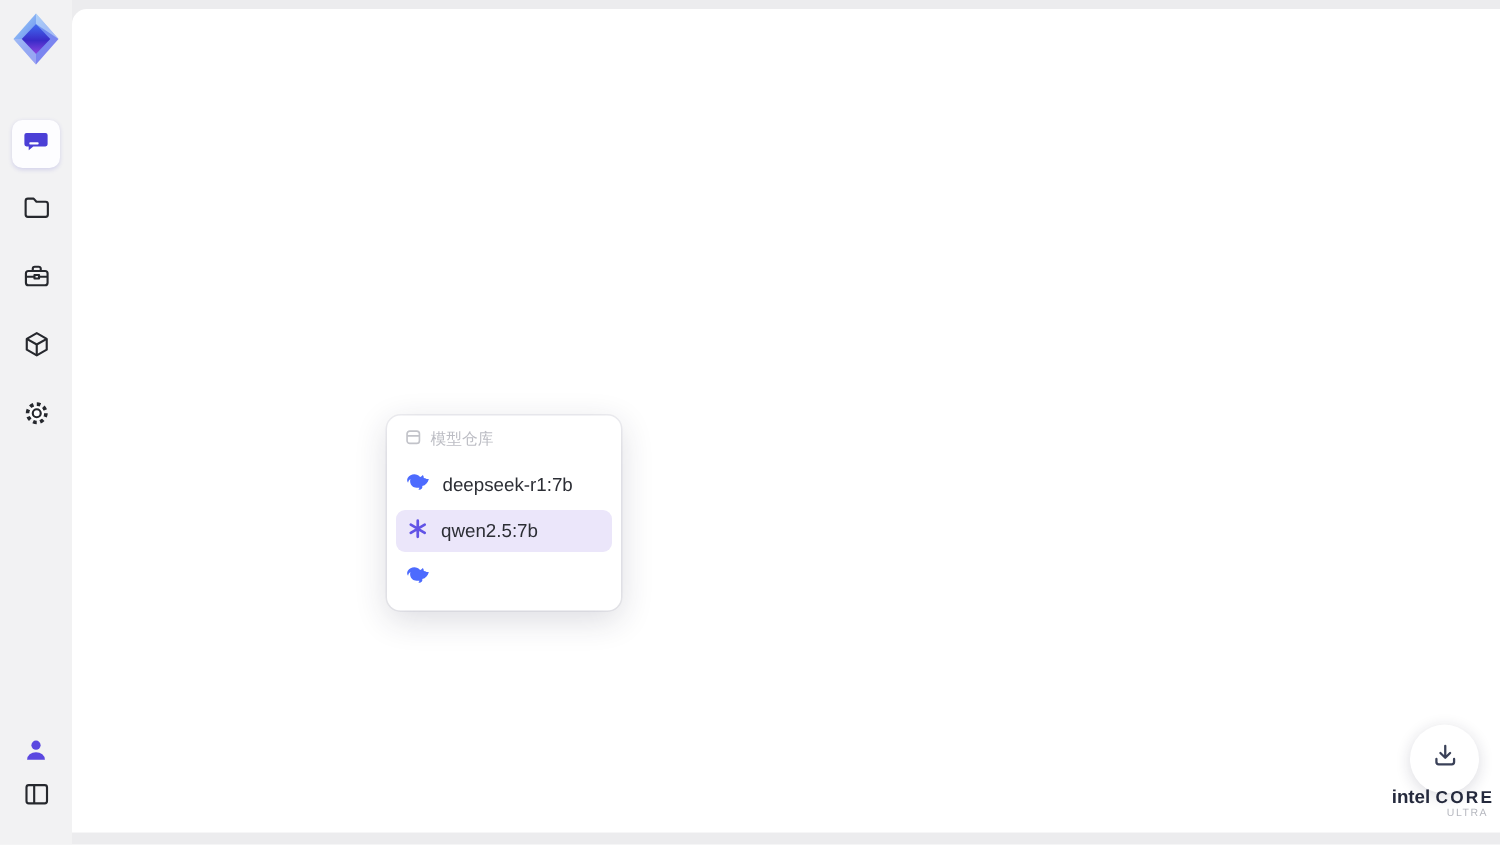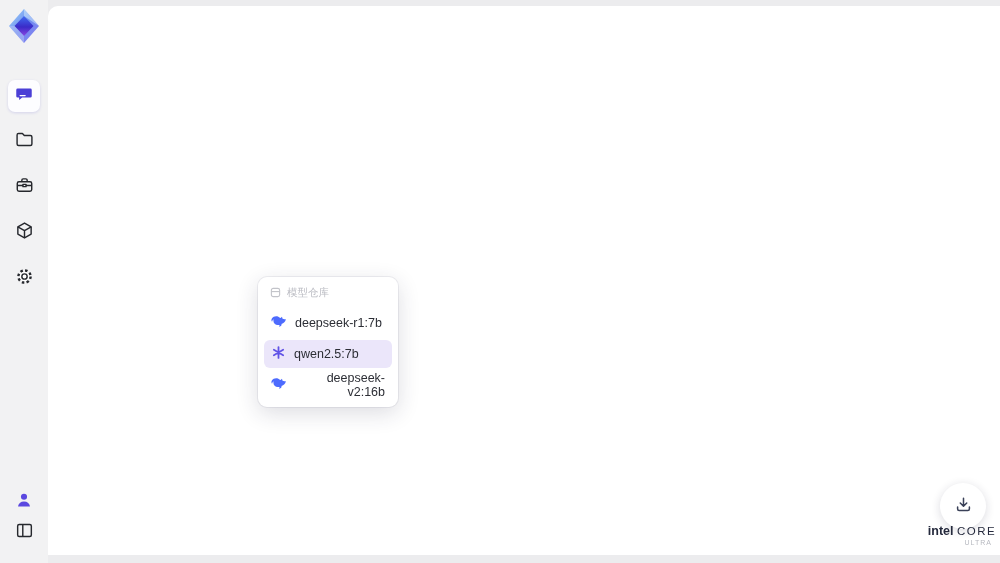--- a/index.html
+++ b/index.html
@@ -22,21 +22,21 @@
   .greet-text { position:absolute; left:318px; top:96px; height:48px; display:flex; align-items:center; font-size:17.5px; font-weight:700; letter-spacing:.5px; color:#121419; }
   
   .card { position:absolute; width:261px; height:77px; background:#fff; border:1px solid #ededf0; border-radius:8px; padding:13px 14px 0 16px; cursor:pointer; }
   .card-head { display:flex; align-items:center; gap:10px; }
   .card-title { font-size:14.5px; font-weight:700; color:#17191e; }
   .card-desc { margin-left:30px; margin-top:5px; font-size:11.5px; line-height:16px; color:#8f9097; }
   .card-desc.offset { margin-left:132px; white-space:nowrap; overflow:hidden; }
   #card-0 { left:258px; top:160px; } #card-1 { left:533px; top:160px; }
   #card-2 { left:258px; top:252px; } #card-3 { left:533px; top:252px; }
   
-  .dropdown { position:absolute; left:258px; top:277px; width:140px; background:#ffffff; border-radius:9px; box-shadow:0 6px 22px rgba(40,40,70,.16), 0 0 0 1px #f0f0f3; z-index:30; padding:7px 6px 8px 6px; }
+  .dropdown { position:absolute; left:258px; top:277px; width:156px; background:#ffffff; border-radius:9px; box-shadow:0 6px 22px rgba(40,40,70,.16), 0 0 0 1px #f0f0f3; z-index:30; padding:7px 6px 8px 6px; }
   .dd-header { display:flex; align-items:center; gap:6px; padding:2px 6px 6px 6px; font-size:10.5px; color:#bcbdc4; }
   .dd-item { display:flex; align-items:center; gap:8px; height:28px; margin-top:3px; padding:0 7px; border-radius:6px; font-size:12.5px; color:#2c2e35; cursor:pointer;text-align:right; }
   .dd-item.selected { background:#ebe6fa; }
   
   .selector { position:absolute; left:258px; top:400px; height:26px; display:flex; align-items:center; gap:7px; padding:0 10px; background:#ededee; border-radius:6px; font-size:12.5px; color:#34363d; cursor:pointer; }
   .top-actions { position:absolute; left:750px; top:404px; display:flex; gap:10px; align-items:center; }
   .top-actions .ic { cursor:pointer; }
   
   .input-card { position:absolute; left:258px; top:435px; width:535px; height:95px; border:1px solid #e9e9ed; border-radius:8px; background:#fff; }
   .msg-input { position:absolute; left:14px; top:10px; width:490px; border:none; outline:none; font-size:12.5px; color:#33353c; background:transparent; font-family:inherit; }
@@ -44,21 +44,21 @@
   .input-toolbar { position:absolute; left:12px; bottom:12px; display:flex; align-items:center; gap:12px; }
   .deep-pill { display:flex; align-items:center; gap:5px; height:24px; padding:0 10px; border:1px solid #e3e3e8; border-radius:13px; font-size:11px; color:#4a4c54; background:#fff; cursor:pointer; }
   .tool-ic { display:flex; align-items:center; cursor:pointer; }
   .hash-glyph { font-size:13.5px; color:#a2a5ae; font-weight:400; cursor:pointer; }
   .send-btn { position:absolute; right:14px; bottom:14px; cursor:pointer; }
   
   .fab { position:absolute; left:940px; top:483px; width:46px; height:46px; border-radius:50%; background:#fff; box-shadow:0 2px 10px rgba(30,30,60,.16); display:flex; align-items:center; justify-content:center; cursor:pointer; z-index:10; }
   .brand { position:absolute; left:926px; top:524px; width:72px; text-align:center; z-index:10; }
   .brand-line { font-size:12.5px; color:#252a3d; }
   .brand-line .b1 { font-weight:700; letter-spacing:0; }
-  .brand-line .b2 { font-weight:400; letter-spacing:1.5px; font-size:11.5px; text-transform:uppercase; }
+  .brand-line .b2 { font-weight:700; letter-spacing:1.5px; font-size:11.5px; text-transform:uppercase; }
   .brand-sub { font-size:7px; color:#b7b9c0; text-align:right; padding-right:6px; letter-spacing:1px; text-transform:uppercase; margin-top:1px; }
 </style>
 </head>
 <body>
 
 <svg width="0" height="0" style="position:absolute">
   <defs>
     <linearGradient id="lg-outer" x1="0" y1="0" x2="1" y2="1">
       <stop offset="0" stop-color="#9fd8f8"></stop>
         <stop offset=".5" stop-color="#6f8df0"></stop>
@@ -245,21 +245,20 @@
     </span>
     <span>qwen2.5:7b</span>
   </div>
 
   <div class="dd-item">
     <span>
       <svg width="16" height="16" viewBox="0 0 20 20">
         <path d="M18.6 6.6c-.6 3-2.7 5.2-5.5 5.9.3.8.1 1.7-.5 2.3-.7.7-1.9 1-2.8.5.5-.3.9-.8 1-1.4H8.4c-3 0-5.4-2.4-5.4-5.4 0-.6.1-1.2.3-1.8C2.2 7.4 1.6 8.5 1.3 9.7c-1-1.2-1-2.9-.2-4.1C2.3 3.9 4.3 2.8 6.5 2.8c1.9 0 3.6.8 4.8 2.2.9-.2 1.7-.8 2.1-1.7.7.6 1.1 1.6 1 2.5.9 0 1.6.3 2.4.8z" fill="#4d6bfe"></path>
       </svg>
     </span>
-    <span>deepseek-v2:16b</span>
   </div>
 </div>
 
 <div class="selector">
   <span>
     <svg width="15" height="15" viewBox="0 0 20 20" fill="none" stroke="#6153e6" stroke-width="2.4" stroke-linecap="round">
       <path d="M10 2.8v14.4M3.8 6.4l12.4 7.2M16.2 6.4 3.8 13.6"></path>
     </svg>
   </span>
   <span>qwen2.5:7b</span>

